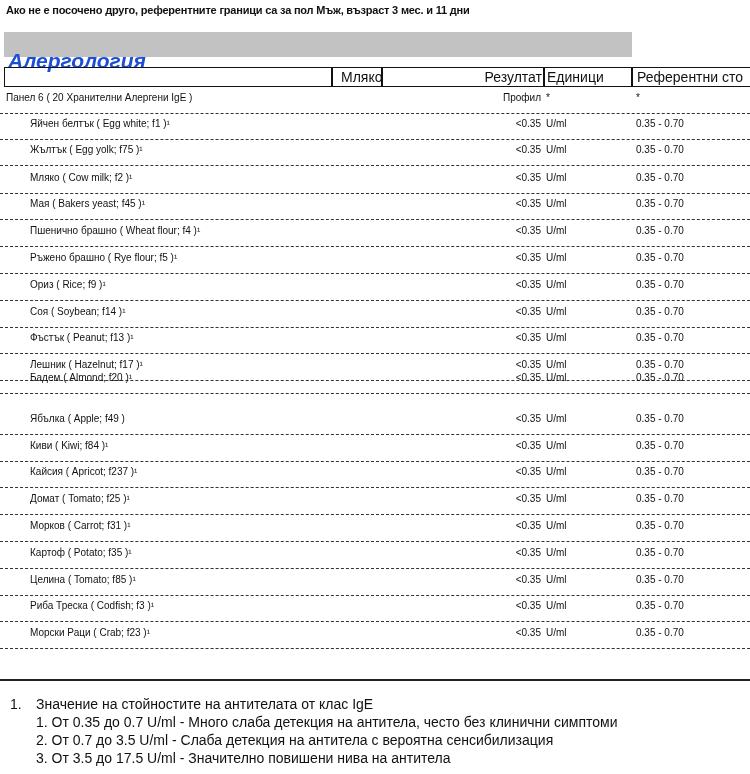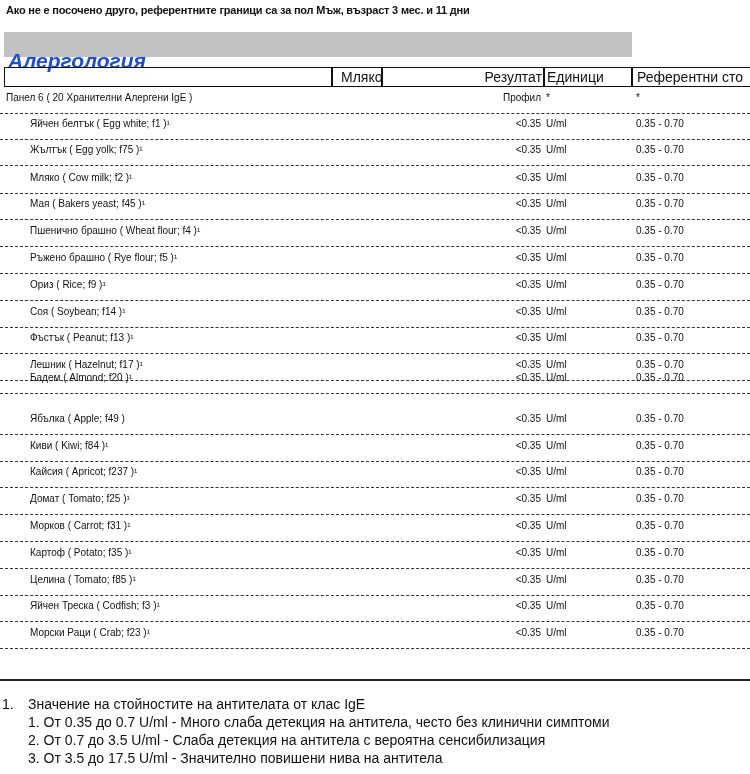--- a/index.html
+++ b/index.html
@@ -16,21 +16,21 @@
   .thead .c4{left:542px;}
   .thead .c5{left:632px;}
   .row{position:absolute;left:4px;width:746px;height:26px;font-size:10px;}
   .row .name{position:absolute;top:4px;left:26px;white-space:nowrap;}
   .row .res{position:absolute;top:4px;left:380px;width:157px;text-align:right;}
   .row .unit{position:absolute;top:4px;left:542px;}
   .row .ref{position:absolute;top:4px;left:632px;}
   .row .dash{position:absolute;left:-4px;bottom:0;width:750px;height:0;border-bottom:1.5px dashed #333;}
   .panel .name{left:2px;}
   .hr{position:absolute;left:0;top:679px;width:750px;height:0;border-top:2px solid #222;}
-  .notes{position:absolute;left:2px;top:695px;font-size:14px;line-height:18px;}
+  .notes{position:absolute;left:10px;top:695px;font-size:14px;line-height:18px;}
   .notes .n0{white-space:nowrap;}
   .notes .num{display:inline-block;width:26px;}
   .notes .sub{padding-left:26px;white-space:nowrap;}
 </style>
 </head>
 <body>
 
 <div class="title">Ако не е посочено друго, референтните граници са за  пол Мъж, възраст 3 мес. и 11 дни</div>
 
 <div class="section">
@@ -177,21 +177,21 @@
       <span class="dash"></span>
     </div>
     <div class="row" style="top: 569.6px;">
       <span class="name">Целина ( Tomato; f85 )¹</span>
       <span class="res">&lt;0.35</span>
       <span class="unit">U/ml</span>
       <span class="ref">0.35 - 0.70</span>
       <span class="dash"></span>
     </div>
     <div class="row" style="top: 596.4px;">
-      <span class="name">Яйчен Треска ( Codfish; f3 )¹</span>
+      <span class="name">Риба Треска ( Codfish; f3 )¹</span>
       <span class="res">&lt;0.35</span>
       <span class="unit">U/ml</span>
       <span class="ref">0.35 - 0.70</span>
       <span class="dash"></span>
     </div>
     <div class="row" style="top: 623.2px;">
       <span class="name">Морски Раци ( Crab; f23 )¹</span>
       <span class="res">&lt;0.35</span>
       <span class="unit">U/ml</span>
       <span class="ref">0.35 - 0.70</span>

